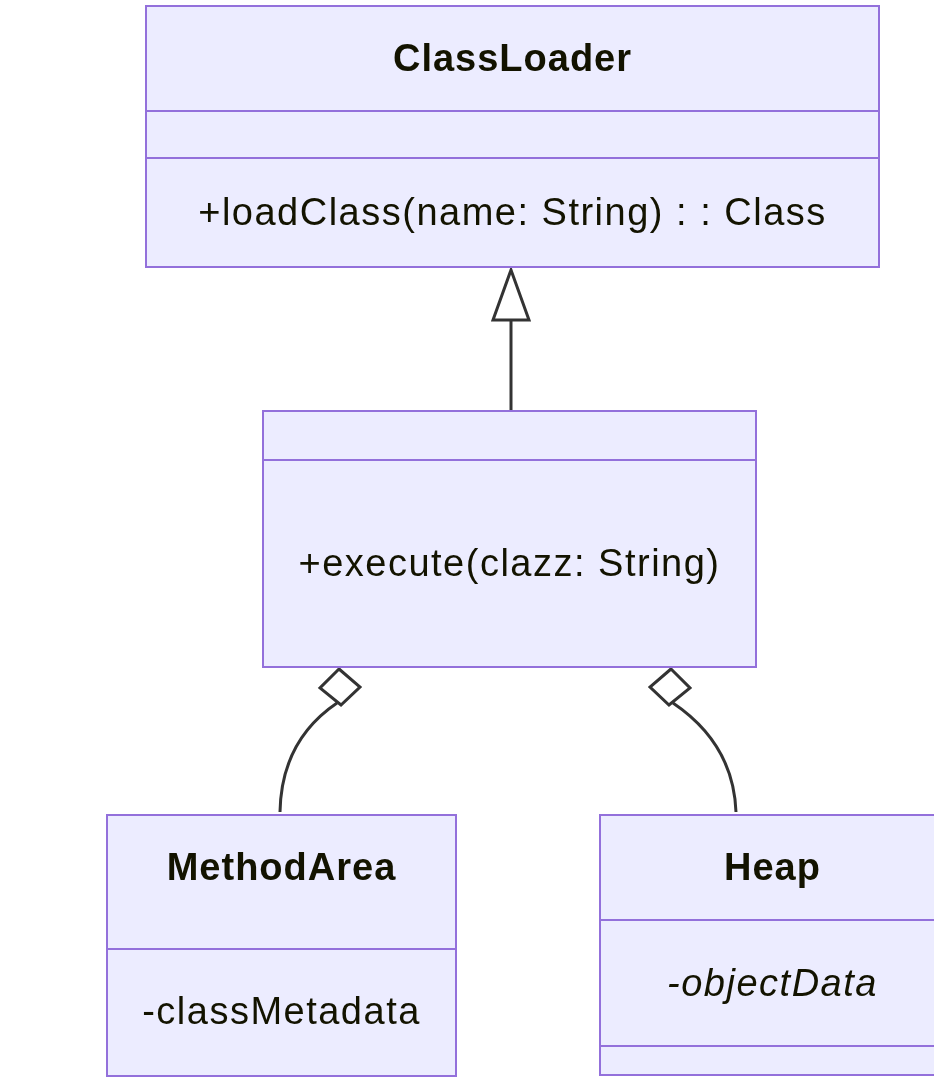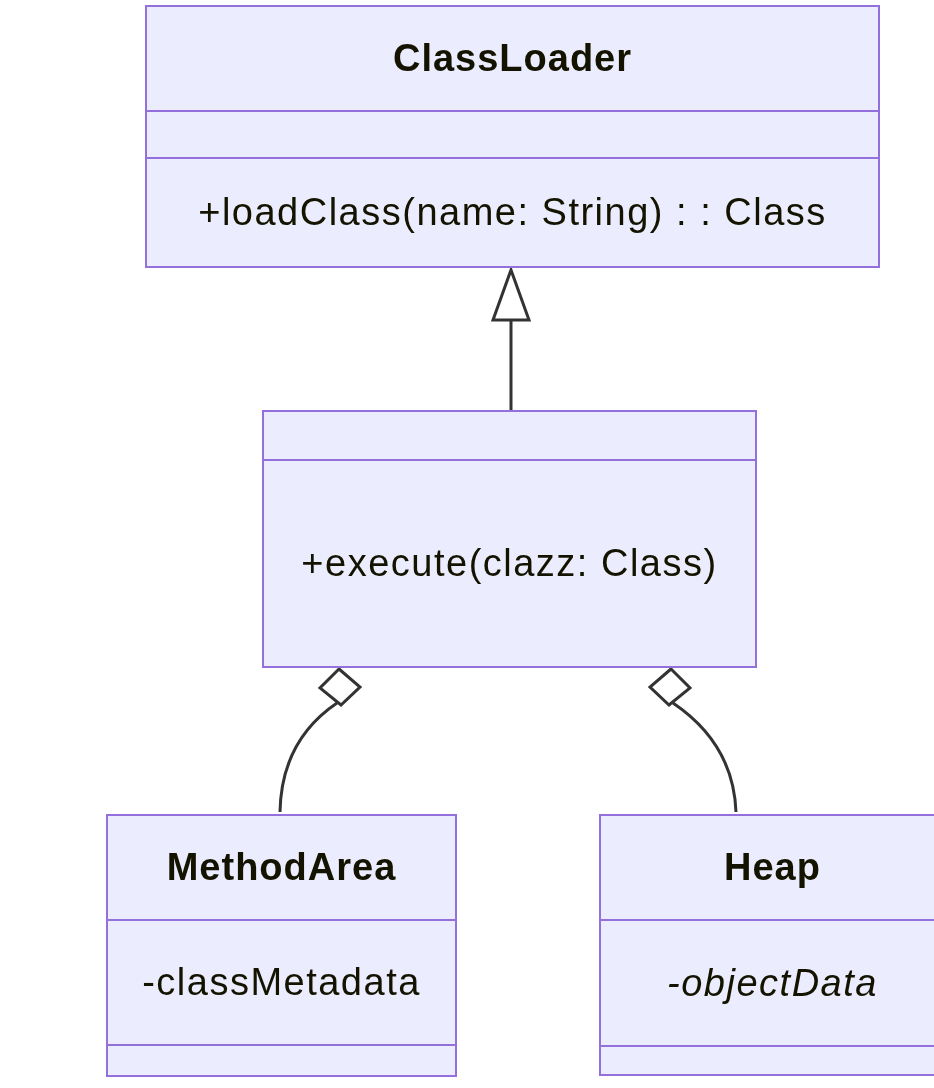--- a/index.html
+++ b/index.html
@@ -90,25 +90,25 @@
     </div>
     <div class="compartment" style="height:47px;"></div>
     <div class="compartment grow">
       <span class="class-member">+loadClass(name: String) : : Class</span>
     </div>
   </div>
 
   <div class="uml-class" style="left:262px; top:410px; width:495px; height:258px;">
     <div class="compartment" style="height:47px;"></div>
     <div class="compartment grow">
-      <span class="class-member">+execute(clazz: Class)</span>
+      <span class="class-member">+execute(clazz: String)</span>
     </div>
   </div>
 
-  <div class="uml-class" style="left:106px; top:814px; width:351px; height:263px;">
+  <div class="uml-class" style="left:106px; top:814px; width:351px; height:263px;gap:29px;">
     <div class="compartment" style="height:103px;">
       <span class="class-title">MethodArea</span>
     </div>
     <div class="compartment" style="height:125px;">
       <span class="class-member">-classMetadata</span>
     </div>
     <div class="compartment grow"></div>
   </div>
 
   <div class="uml-class" style="left:599px; top:814px; width:347px; height:262px;">

